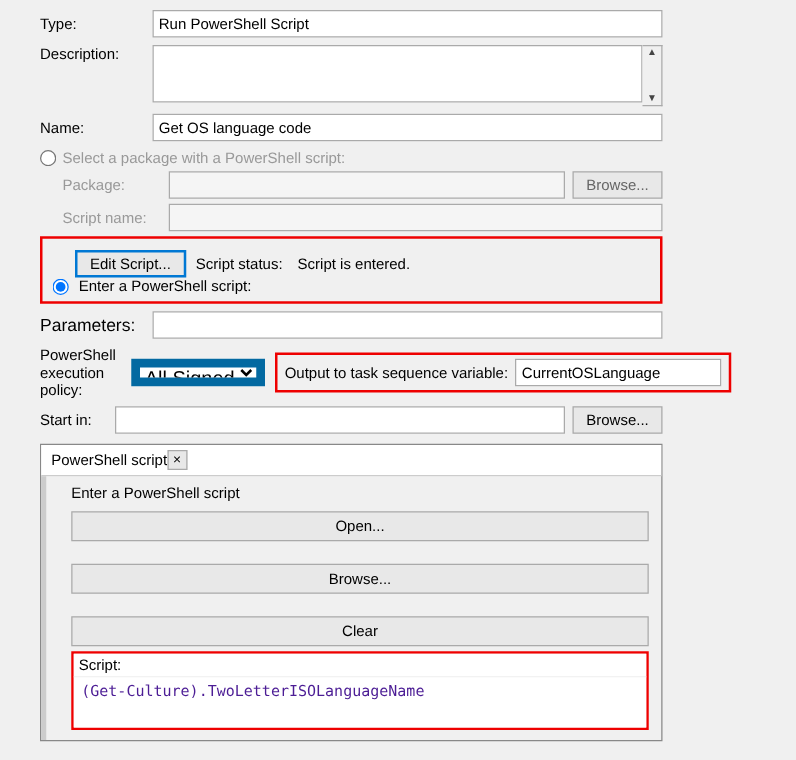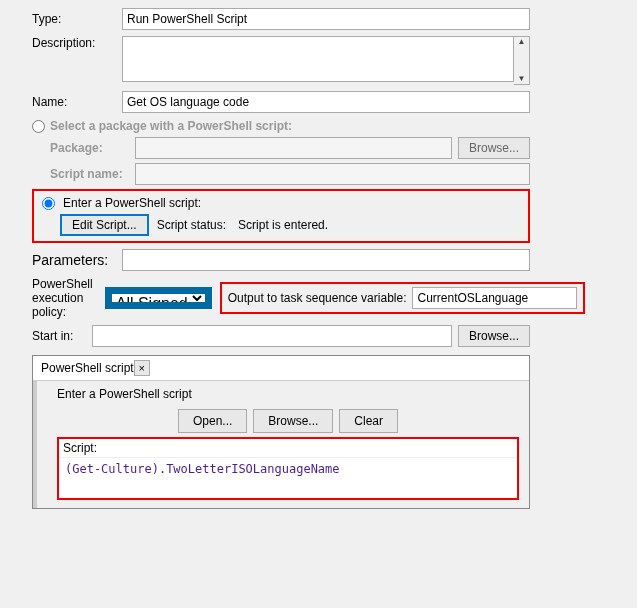--- a/index.html
+++ b/index.html
@@ -298,23 +298,24 @@
     }
 
     .ps-dialog-subtitle {
       padding: 6px 10px 4px 10px;
       font-size: 12px;
       border-bottom: none;
     }
 
     .ps-dialog-buttons {
       display: flex;
-      justify-content: center;
+      justify-content: flex-end;
       padding: 4px 10px;
-      gap: 6px;
+      gap: 18px;
+      flex-direction: column;
     }
 
     .ps-dialog-btn {
       padding: 3px 14px;
       border: 1px solid #aaa;
       background: #e8e8e8;
       cursor: pointer;
       font-size: 12px;
       height: 24px;
     }
@@ -351,21 +352,20 @@
       background: #ccc;
     }
 
     .ps-dialog-inner {
       padding-left: 14px;
       position: relative;
     }
 
     .disabled-text {
       color: #999;
-      font-weight: bold;
     }
   </style>
 </head>
 <body>
 
 <div class="main-panel">
 
   <div class="form-row">
     <div class="form-label">Type:</div>
     <input class="form-input" type="text" readonly="" value="Run PowerShell Script" style="">
@@ -400,28 +400,28 @@
         <button class="browse-btn" disabled="">Browse...</button>
       </div>
       <div class="package-row">
         <div class="package-label disabled-text">Script name:</div>
         <input class="package-input" type="text" disabled="" style="">
       </div>
     </div>
   </div>
 
   <div class="enter-ps-section">
-    <div class="enter-ps-row">
-      <input type="radio" name="script-option" id="enterPS" checked="" style="">
-      <label for="enterPS" class="radio-option-label">Enter a PowerShell script:</label>
-    </div>
     <div class="enter-ps-row" style="margin-top:4px; padding-left: 18px;">
       <button class="edit-script-btn">Edit Script...</button>
       <span class="script-status-label">Script status:</span>
       <span class="script-status-value">Script is entered.</span>
+    </div>
+    <div class="enter-ps-row">
+      <input type="radio" name="script-option" id="enterPS" checked="" style="">
+      <label for="enterPS" class="radio-option-label">Enter a PowerShell script:</label>
     </div>
   </div>
 
   <div class="params-row">
     <div class="params-label">Parameters:</div>
     <input class="params-input" type="text" style="">
   </div>
 
   <div class="policy-output-row">
     <span class="policy-label">PowerShell execution policy:</span>

